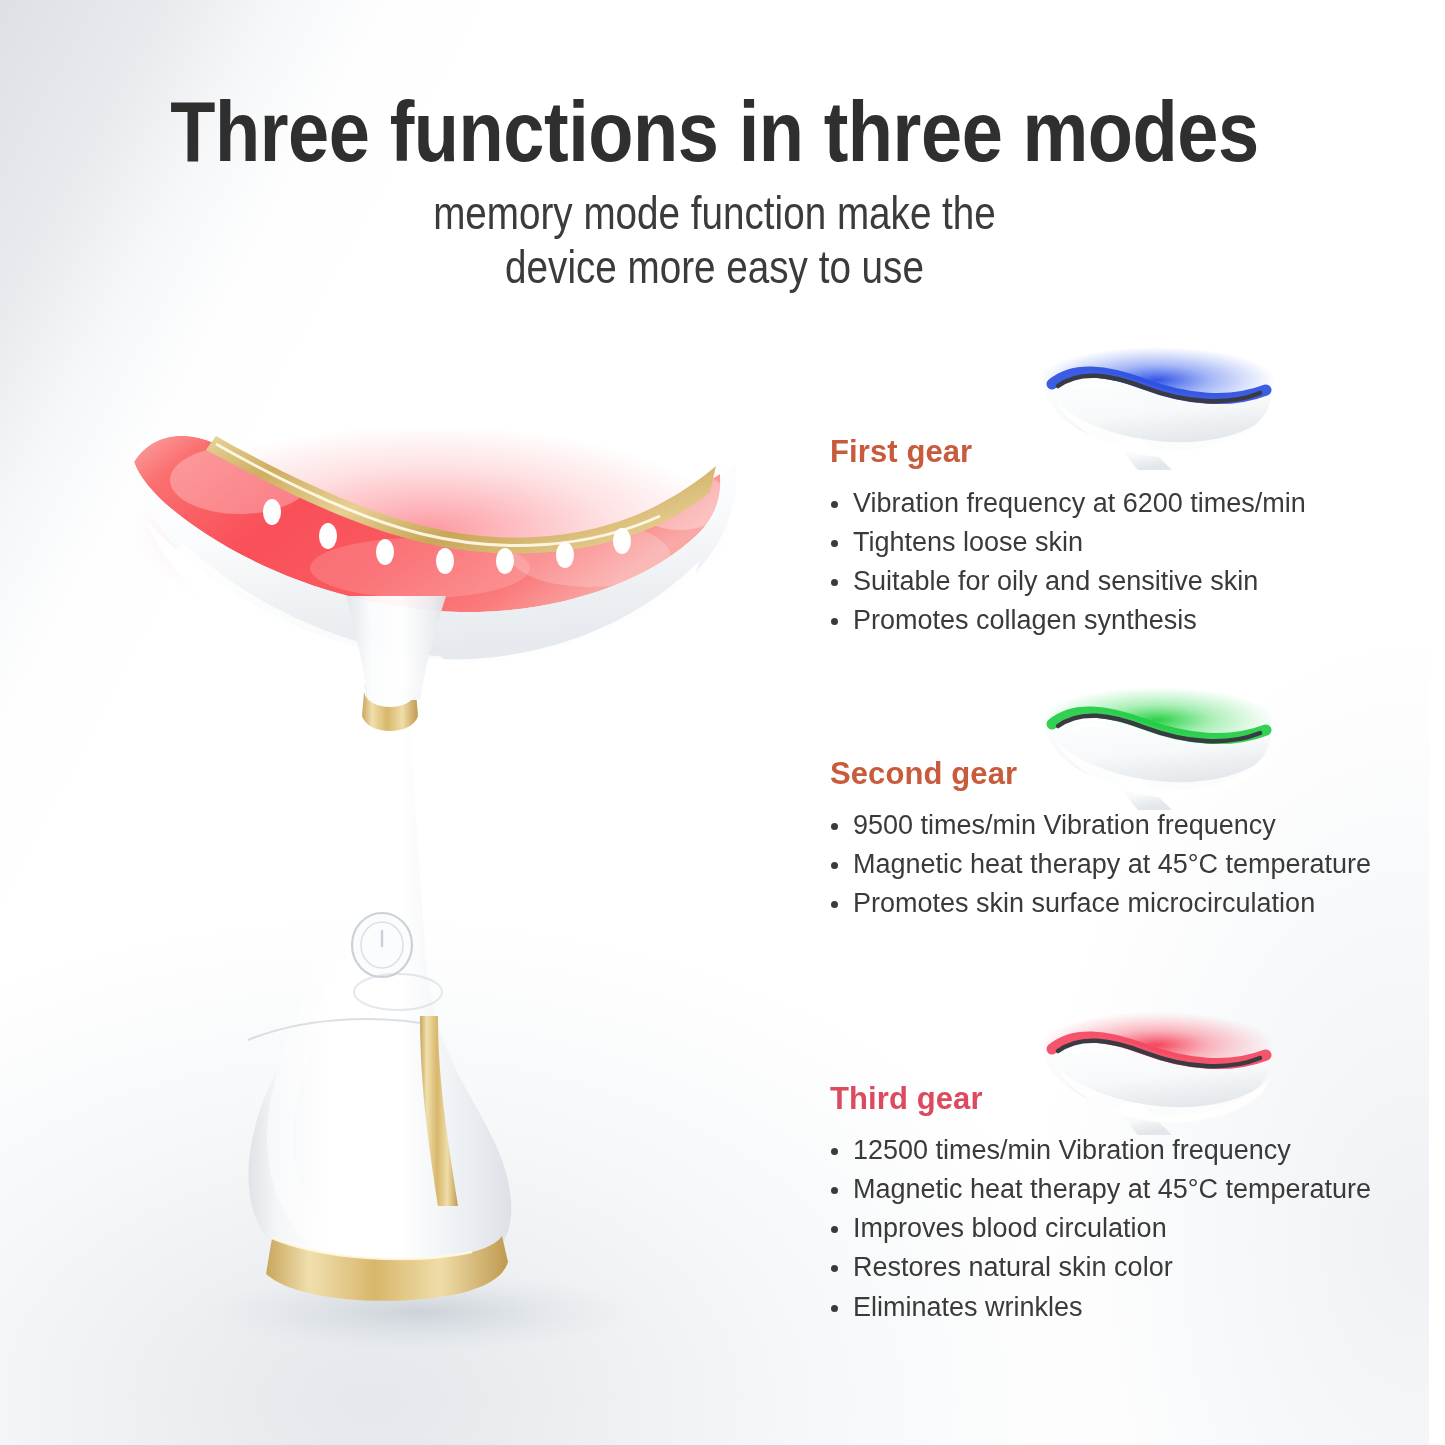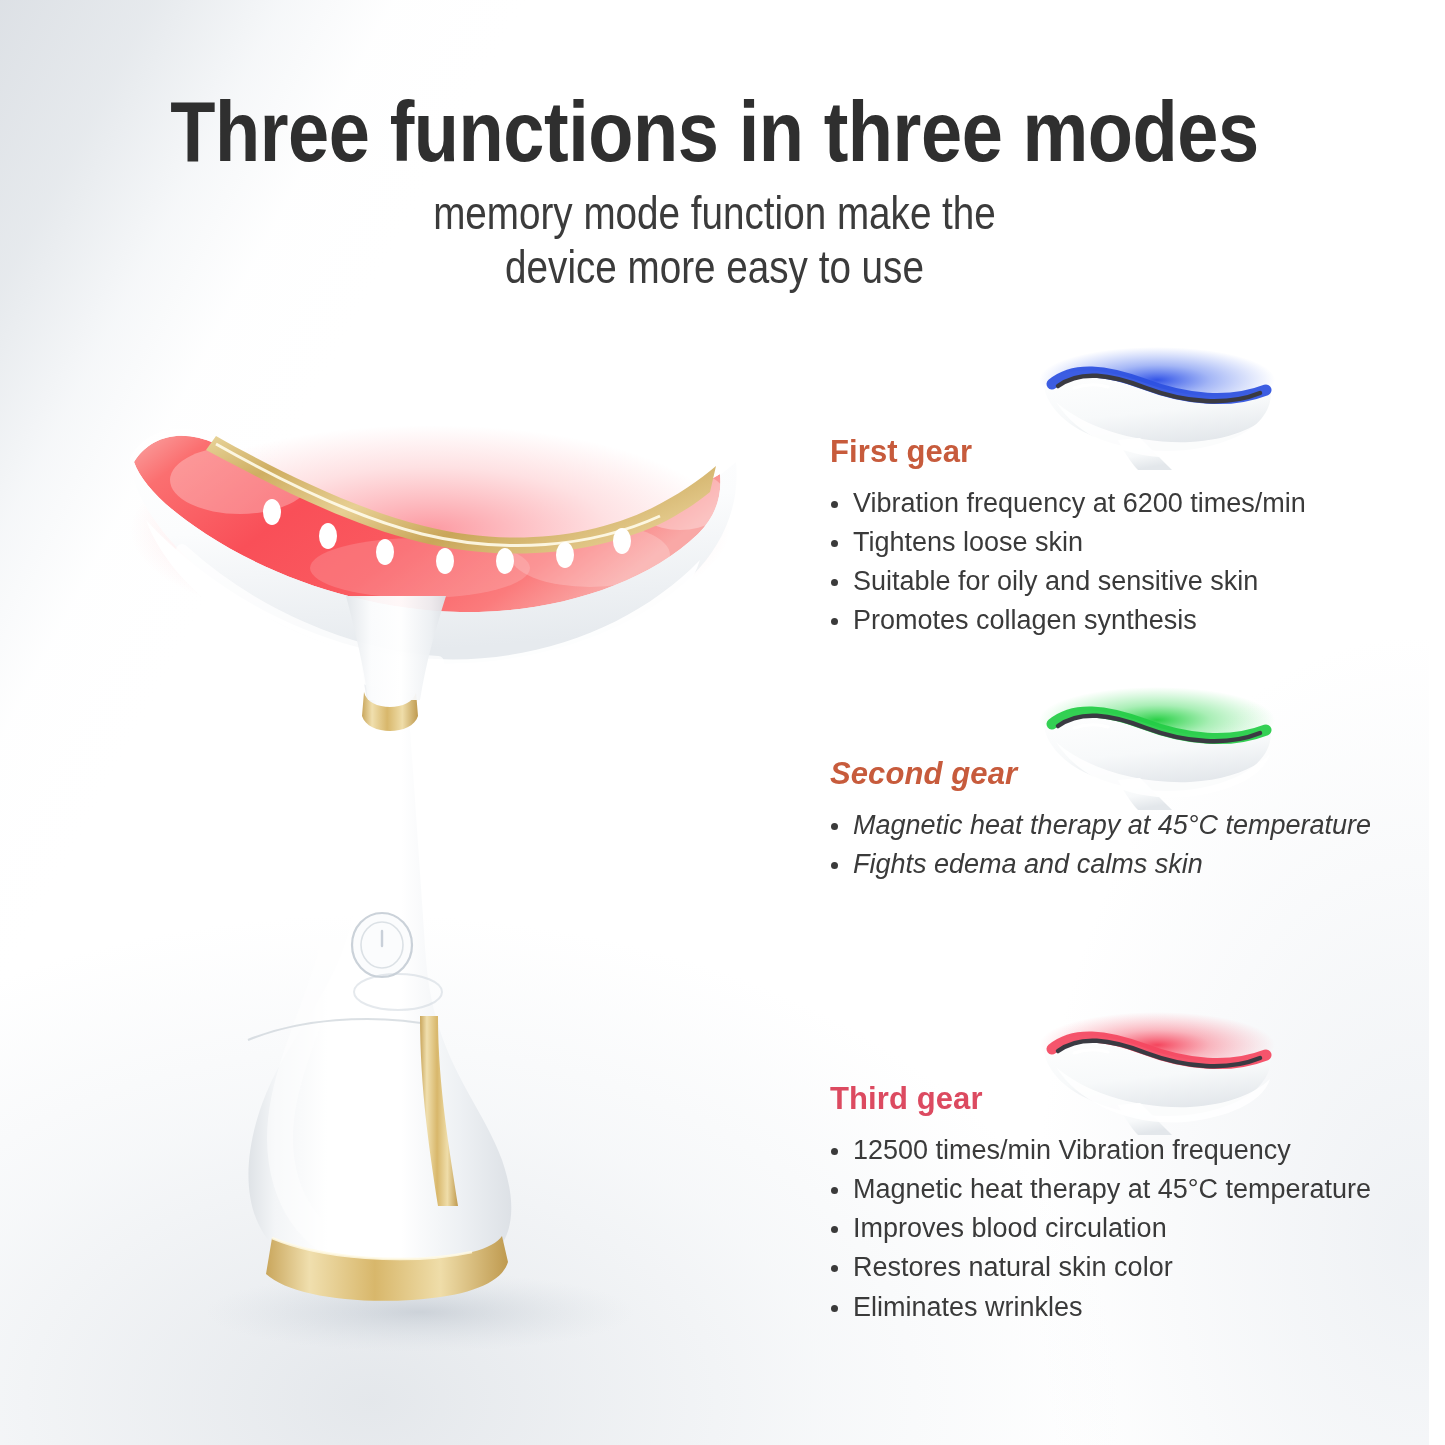--- a/index.html
+++ b/index.html
@@ -70,21 +70,21 @@
   }
   .subtitle span { display: block; }
 
   
   .gear {
     position: absolute;
     left: 818px;
     width: 620px;
   }
   .gear-1 { top: 430px; }
-  .gear-2 { top: 752px; font-style: italic; }
+  .gear-2 { top: 752px; }
   .gear-3 { top: 1077px; }
 
   .gear-heading {
     font-size: 31px;
     font-weight: 700;
     margin: 4px 0 14px 12px;
     letter-spacing: 0.1px;
   }
   .gear-1 .gear-heading { color: #C75B3C; }
   .gear-2 .gear-heading { color: #C75B3C; }
@@ -346,22 +346,23 @@
     <path d="M36,46 C58,30 88,34 124,48 C164,63 206,66 238,53" fill="none" stroke="#3a3a42" stroke-width="4.5" stroke-linecap="round"></path>
     <path d="M52,48 C64,44 76,44 86,47" fill="none" stroke="#ffffff" stroke-width="3" stroke-linecap="round"></path>
     <path d="M96,100 C104,116 112,126 116,130 L150,130 C140,120 128,108 118,98 Z" fill="url(#tShell2)"></path>
     <path d="M34,62 C64,88 114,104 168,102 C206,100 234,88 248,74
              C242,94 214,110 172,116 C114,124 58,100 34,62 Z" fill="#ffffff" opacity="0.85"></path>
   </svg>
 
   <div class="gear gear-2">
     <div class="gear-heading">Second gear</div>
     <ul class="bullets">
+      <li>9500 times/min Vibration frequency</li>
       <li>Magnetic heat therapy at 45°C temperature</li>
-      <li>Fights edema and calms skin</li>
+      <li>Promotes skin surface microcirculation</li>
     </ul>
   </div>
 
   <svg class="thumb thumb-3" viewBox="0 0 270 130">
     <defs>
       <radialGradient id="gRed" cx="0.5" cy="0.5" r="0.5">
         <stop offset="0%" stop-color="rgba(244,60,85,0.95)"></stop>
         <stop offset="45%" stop-color="rgba(248,85,105,0.42)"></stop>
         <stop offset="100%" stop-color="rgba(250,110,130,0)"></stop>
       </radialGradient>

